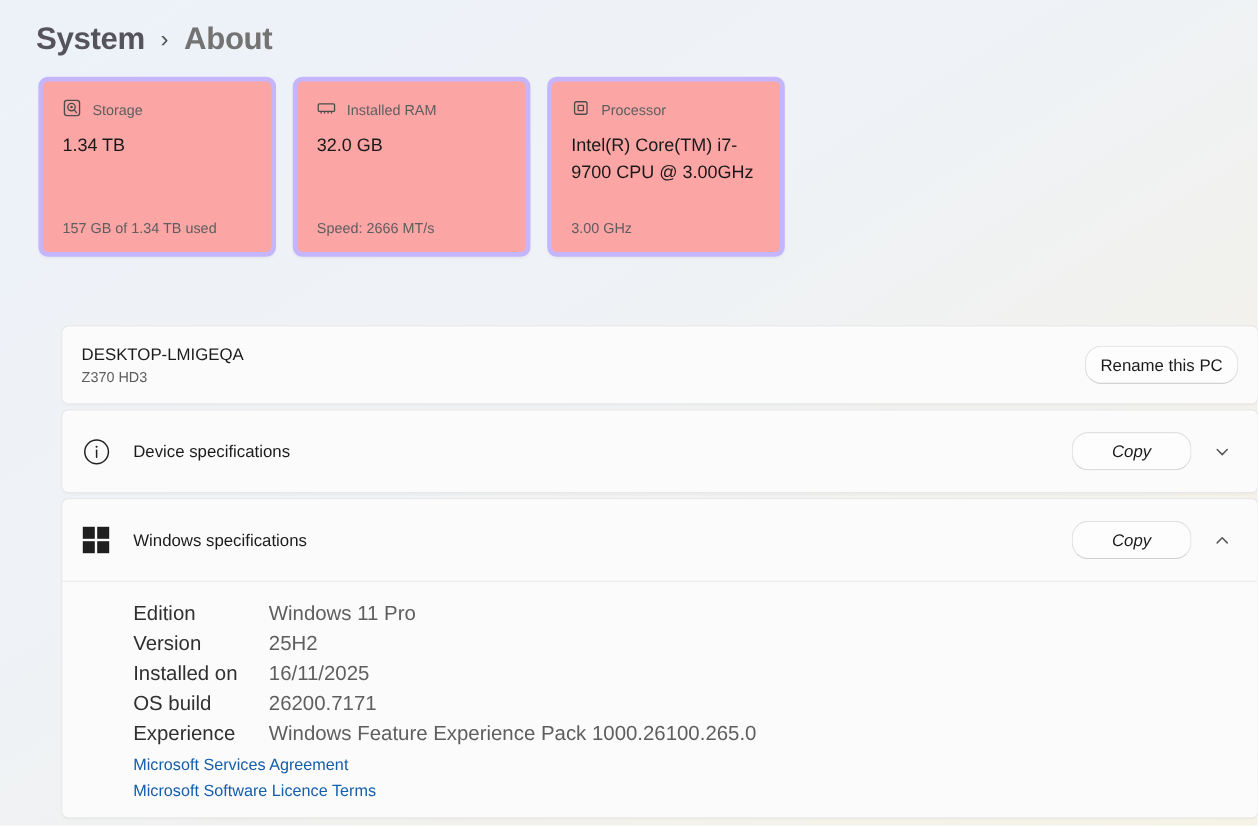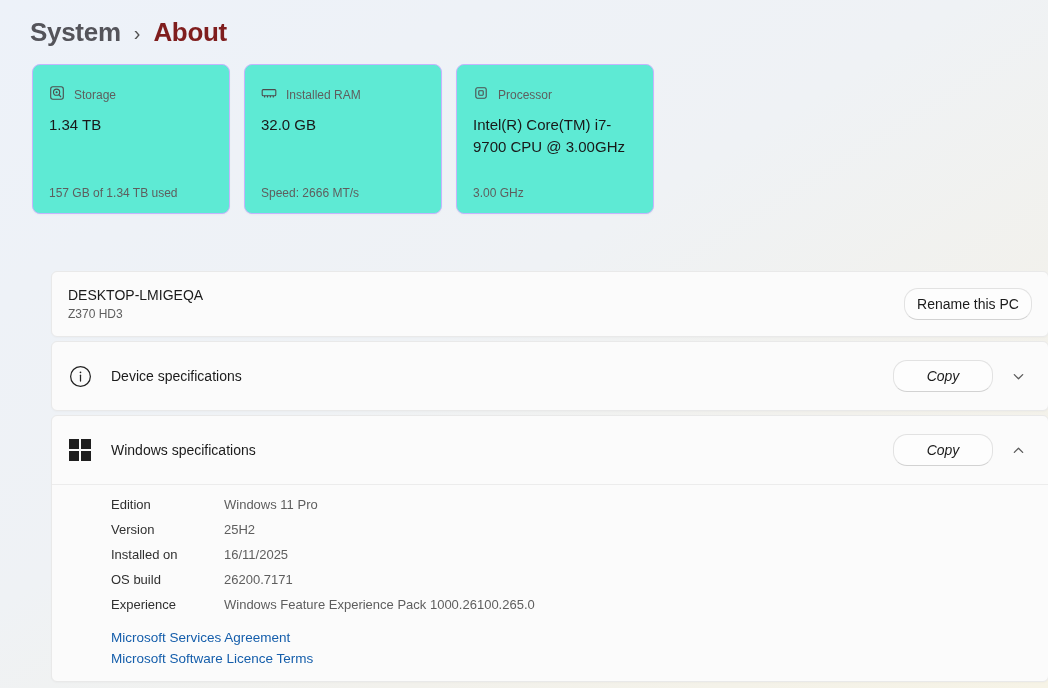--- a/index.html
+++ b/index.html
@@ -7,30 +7,30 @@
   body {
     font-family: "Liberation Sans", sans-serif;
     color: #1b1b1b;
     background: linear-gradient(148deg, #edf2f9 0%, #eff2f5 45%, #f2f1ec 70%, #f6f3e6 100%);
   }
 
   
   .breadcrumb { display: flex; align-items: center; gap: 13px; padding: 13px 0 0 30px; height: 52px; }
   .crumb-parent { font-size: 26px; font-weight: 700; color: #54545a; letter-spacing: -0.3px; }
   .crumb-sep { font-size: 20px; color: #505050; padding-top: 2px; font-weight: 400; }
-  .crumb-current { font-size: 26px; font-weight: 700; color: #7f1d1d; letter-spacing: -0.3px; }
+  .crumb-current { font-size: 26px; font-weight: 700; color: #737373; letter-spacing: -0.3px; }
 
   
   .cards { display: flex; gap: 14px; margin: 12px 0 0 32px; }
   .card {
     width: 198px; height: 150px;
-    background: #5eead4;
-    border: 1px solid #c4b5fd;
+    background: #fca5a5;
+    border: 4px solid #c4b5fd;
     border-radius: 8px;
-    padding: 20px 16px 13px 16px;
+    padding: 14px 16px 13px 16px;
     display: flex; flex-direction: column;
     box-shadow: 0 1px 2px rgba(0,0,0,0.03);
   }
   .card-head { display: flex; align-items: center; gap: 9px; color: #5e5e5e; font-size: 12px; }
   .card-head svg { flex: 0 0 auto; }
   .card-value { margin-top: 10px; font-size: 15px; font-weight: 400; color: #191919; line-height: 22px; }
   .card-detail { margin-top: auto; font-size: 12px; color: #5e5e5e; }
 
   
   .panel {
@@ -60,21 +60,21 @@
   .rename-btn { width: 128px; }
   .copy-btn { width: 100px; font-style: italic; }
 
   .spec-header { height: 68px; display: flex; align-items: center; padding: 0 18px 0 16px; }
   .spec-icon-box { width: 24px; display: flex; justify-content: center; align-items: center; margin-right: 19px; }
   .spec-title { font-size: 14px; color: #1b1b1b; }
   .chevron-box { margin-left: 13px; width: 24px; display: flex; justify-content: center; align-items: center; cursor: pointer; height: 32px; }
 
   
   .expander-content { border-top: 1px solid #ececec; padding: 12px 0 6px 0; }
-  .detail-row { display: flex; align-items: flex-start; height: 25px; padding-left: 59px; font-size: 13px; }
+  .detail-row { display: flex; align-items: flex-end; height: 25px; padding-left: 59px; font-size: 17px; }
   .detail-label { width: 113px; color: #303030; }
   .detail-value { color: #5e5e5e; }
   .links { padding: 5px 0 6px 59px; }
   .link { font-size: 13.5px; color: #155EAB; line-height: 21px; cursor: pointer; width: fit-content; }
 
   .win-logo { display: grid; grid-template-columns: 10px 10px; grid-template-rows: 10px 10px; gap: 2px; }
   .win-logo span { background: #1f1f1f; }
 </style>
 </head>
 <body>

